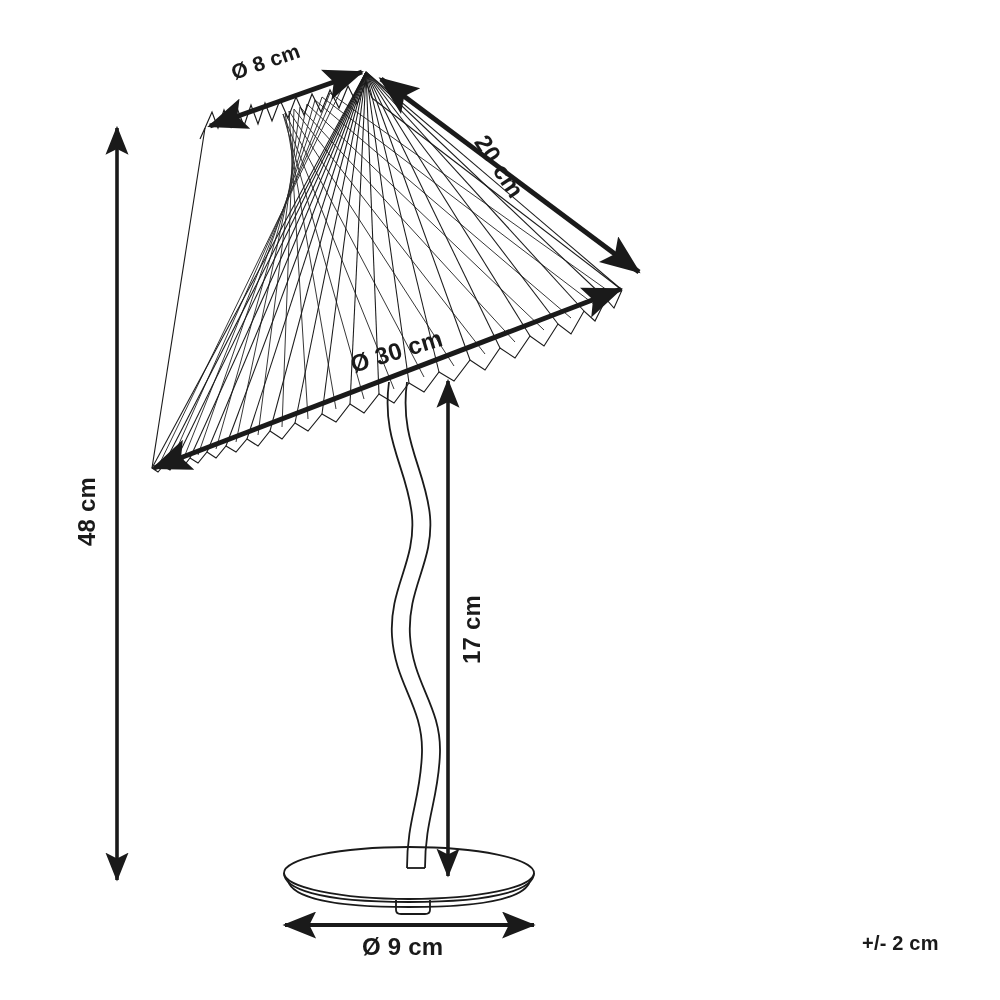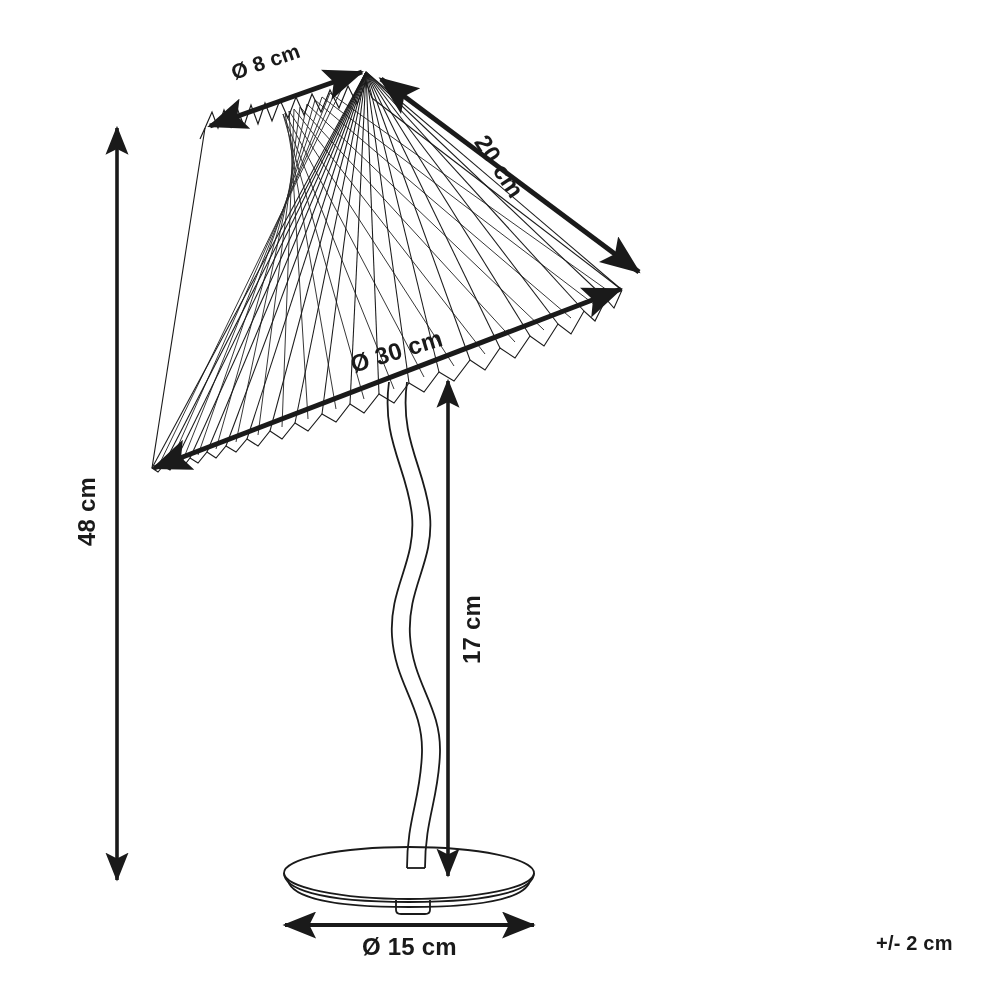--- a/index.html
+++ b/index.html
@@ -69,21 +69,20 @@
   }
   #label-d15 {
     left: 362px;
     top: 933px;
     font-size: 24px;
   }
   #label-tolerance {
     left: 862px;
     top: 932px;
     font-size: 20px;
-    margin-left: 14px;
   }
 </style>
 </head>
 <body>
 
 <div id="page">
 
   <svg id="drawing" viewBox="0 0 1000 1000">
     <defs>
       <marker id="arrowhead-end" markerWidth="9" markerHeight="9" refX="7.6" refY="3.2" orient="auto" markerUnits="strokeWidth">
@@ -206,17 +205,17 @@
   <div class="dim-label" id="label-d8">Ø 8 cm</div>
 
   <div class="dim-label" id="label-20">20 cm</div>
 
   <div class="dim-label" id="label-d30">Ø 30 cm</div>
 
   <div class="dim-label" id="label-48">48 cm</div>
 
   <div class="dim-label" id="label-17">17 cm</div>
 
-  <div class="dim-label" id="label-d15">Ø 15 cm</div>
+  <div class="dim-label" id="label-d15">Ø 9 cm</div>
 
   <div class="dim-label" id="label-tolerance">+/- 2 cm</div>
 
 </div>
 
 </body></html>

